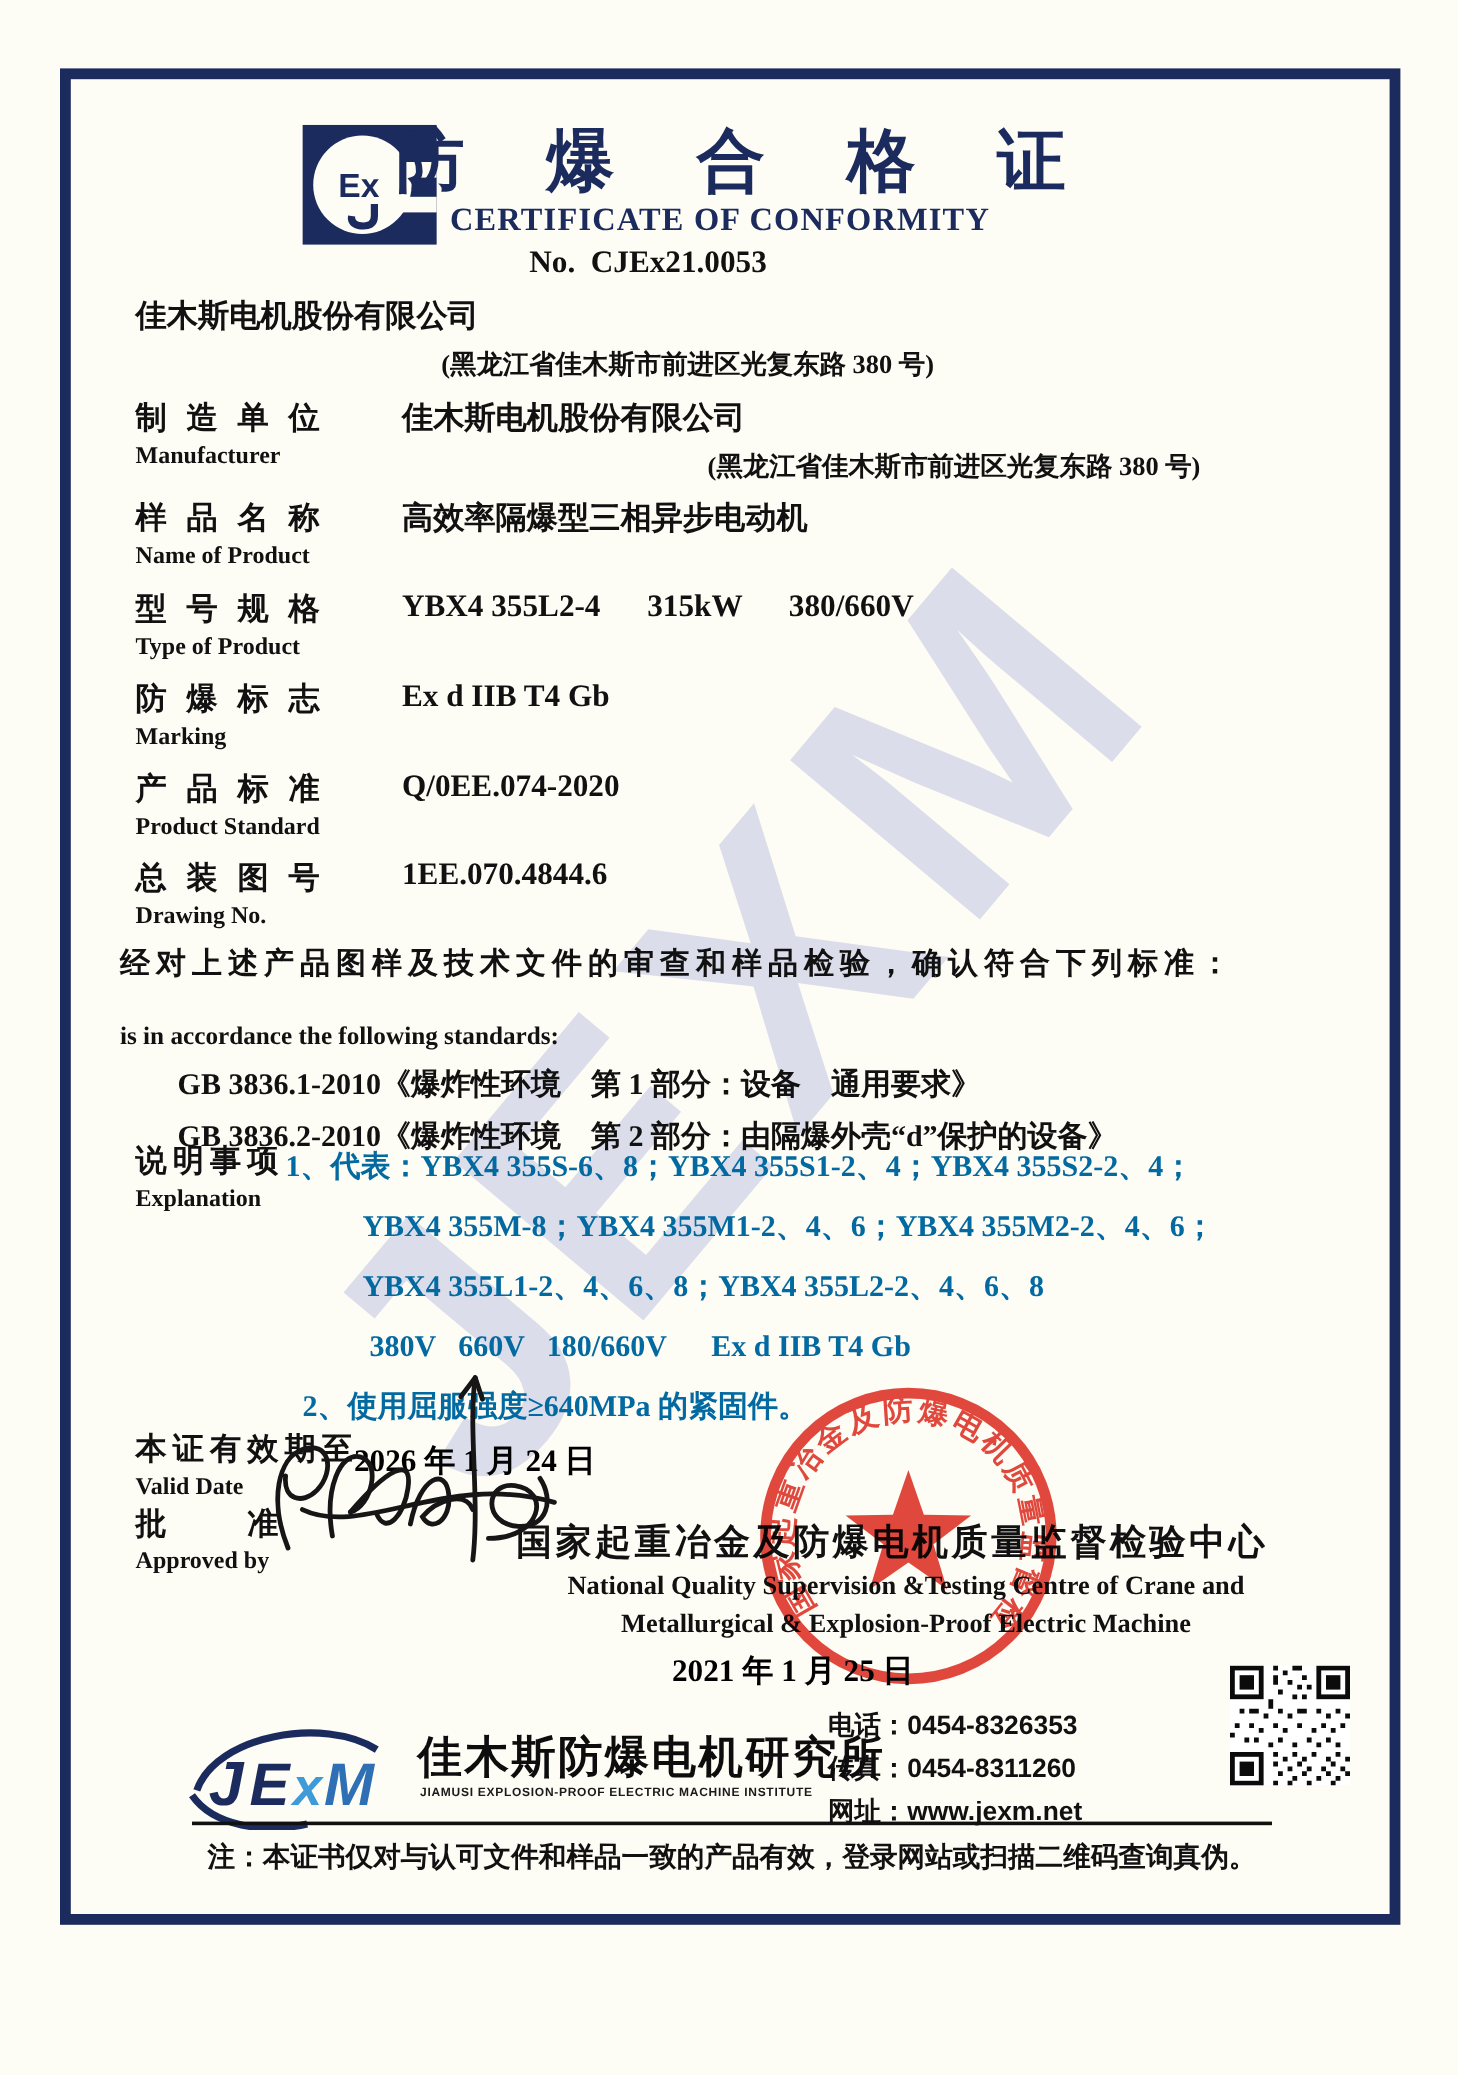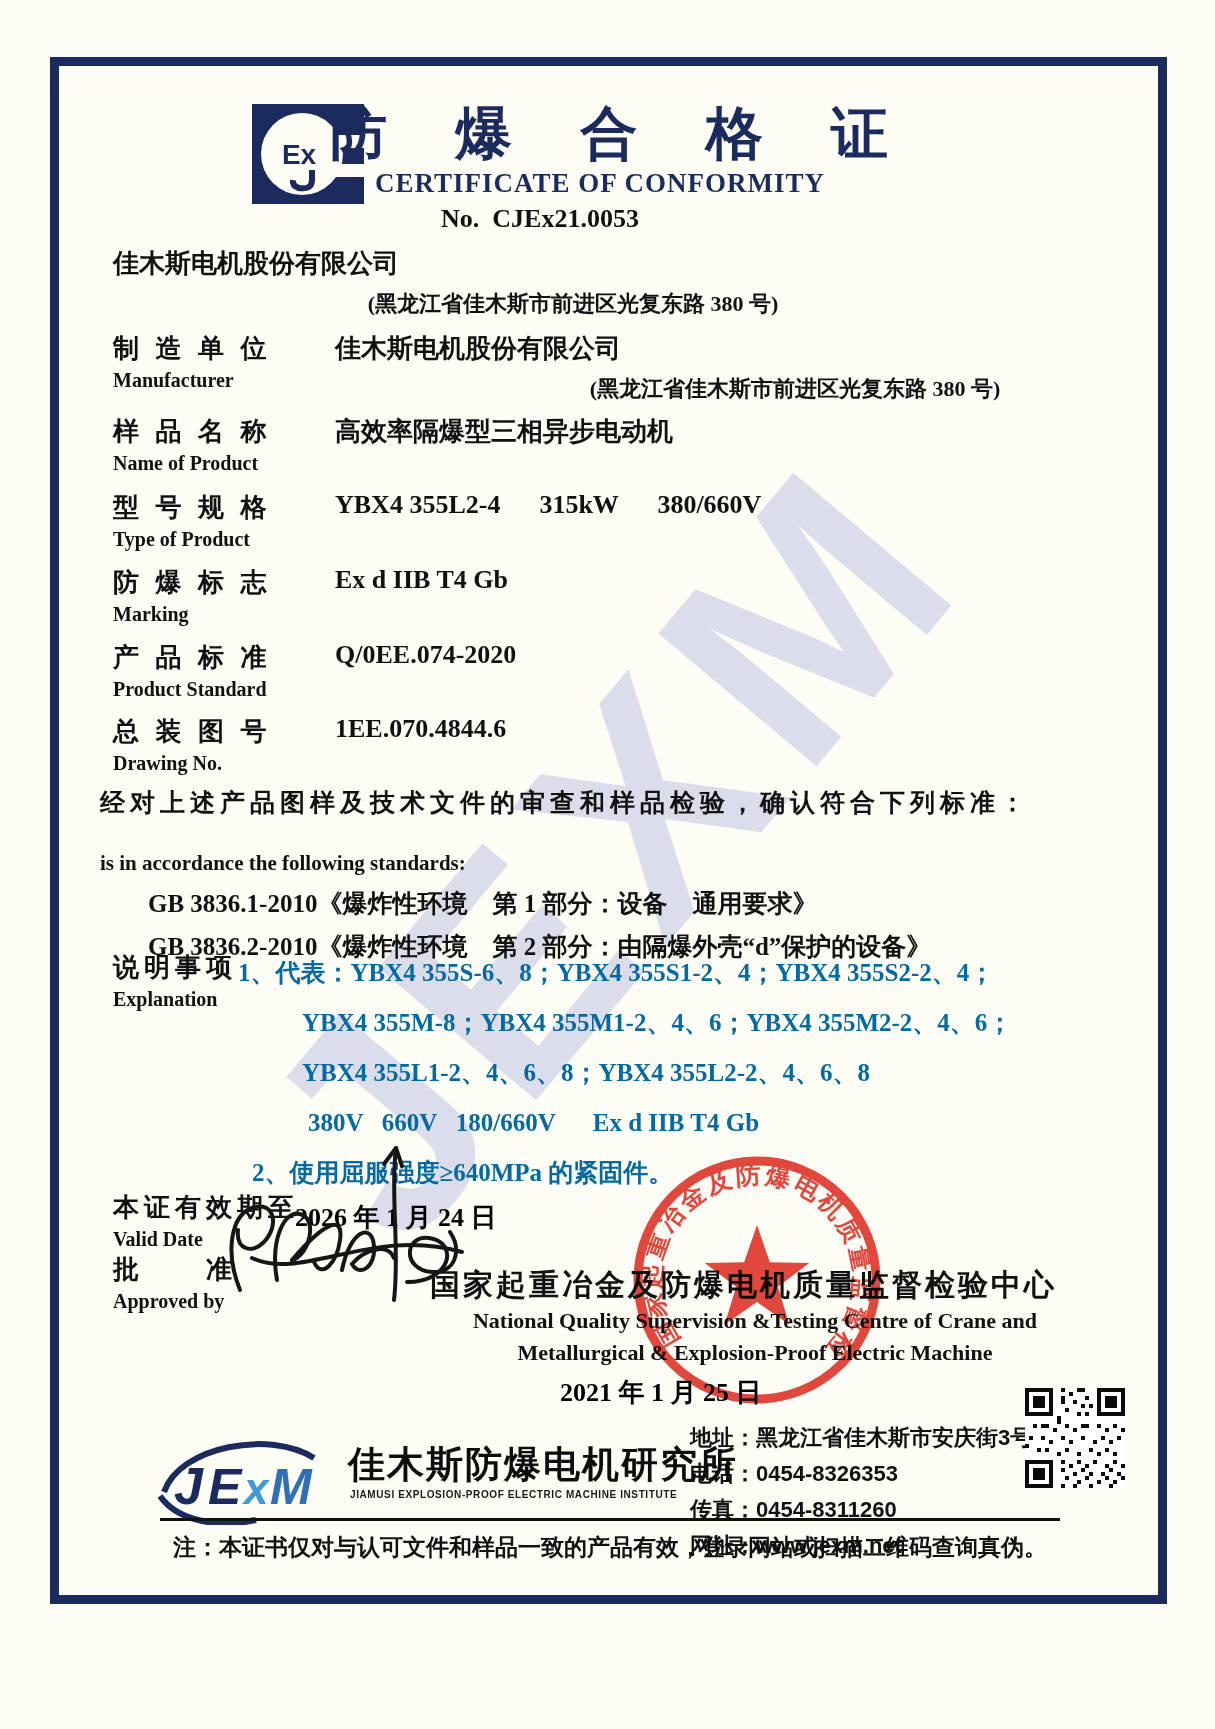--- a/index.html
+++ b/index.html
@@ -183,21 +183,20 @@
         <circle cx="0" cy="0" r="119" fill="none" stroke-width="9" stroke="#df382c"></circle>
         <polygon points="0,-55 12.9,-17.8 52.3,-17 20.9,6.8 32.3,44.5 0,22 -32.3,44.5 -20.9,6.8 -52.3,-17 -12.9,-17.8" fill="#df382c"></polygon>
         <path id="sealArc" d="M -75,62 A 97,97 0 1,1 75,62" fill="none"></path>
         <text font-family="Liberation Serif, serif" font-size="25" font-weight="bold" letter-spacing="3" fill="#df382c">
           <textPath href="#sealArc" startOffset="2">国家起重冶金及防爆电机质量监督检验中心</textPath>
         </text>
       </svg>
     </div>
 
     <div class="abs contact">
-      <div>地址：黑龙江省佳木斯市安庆街3号</div>
       <div>电话：0454-8326353</div>
       <div>传真：0454-8311260</div>
       <div>网址：www.jexm.net</div>
     </div>
 
     <div class="abs qr">
       <svg width="100" height="100" viewBox="0 0 25 25">
         <rect x="0" y="0" width="25" height="25" fill="#fff"></rect>
         <g fill="#0b0b0b">
           <rect x="0" y="0" width="7" height="7"></rect>

